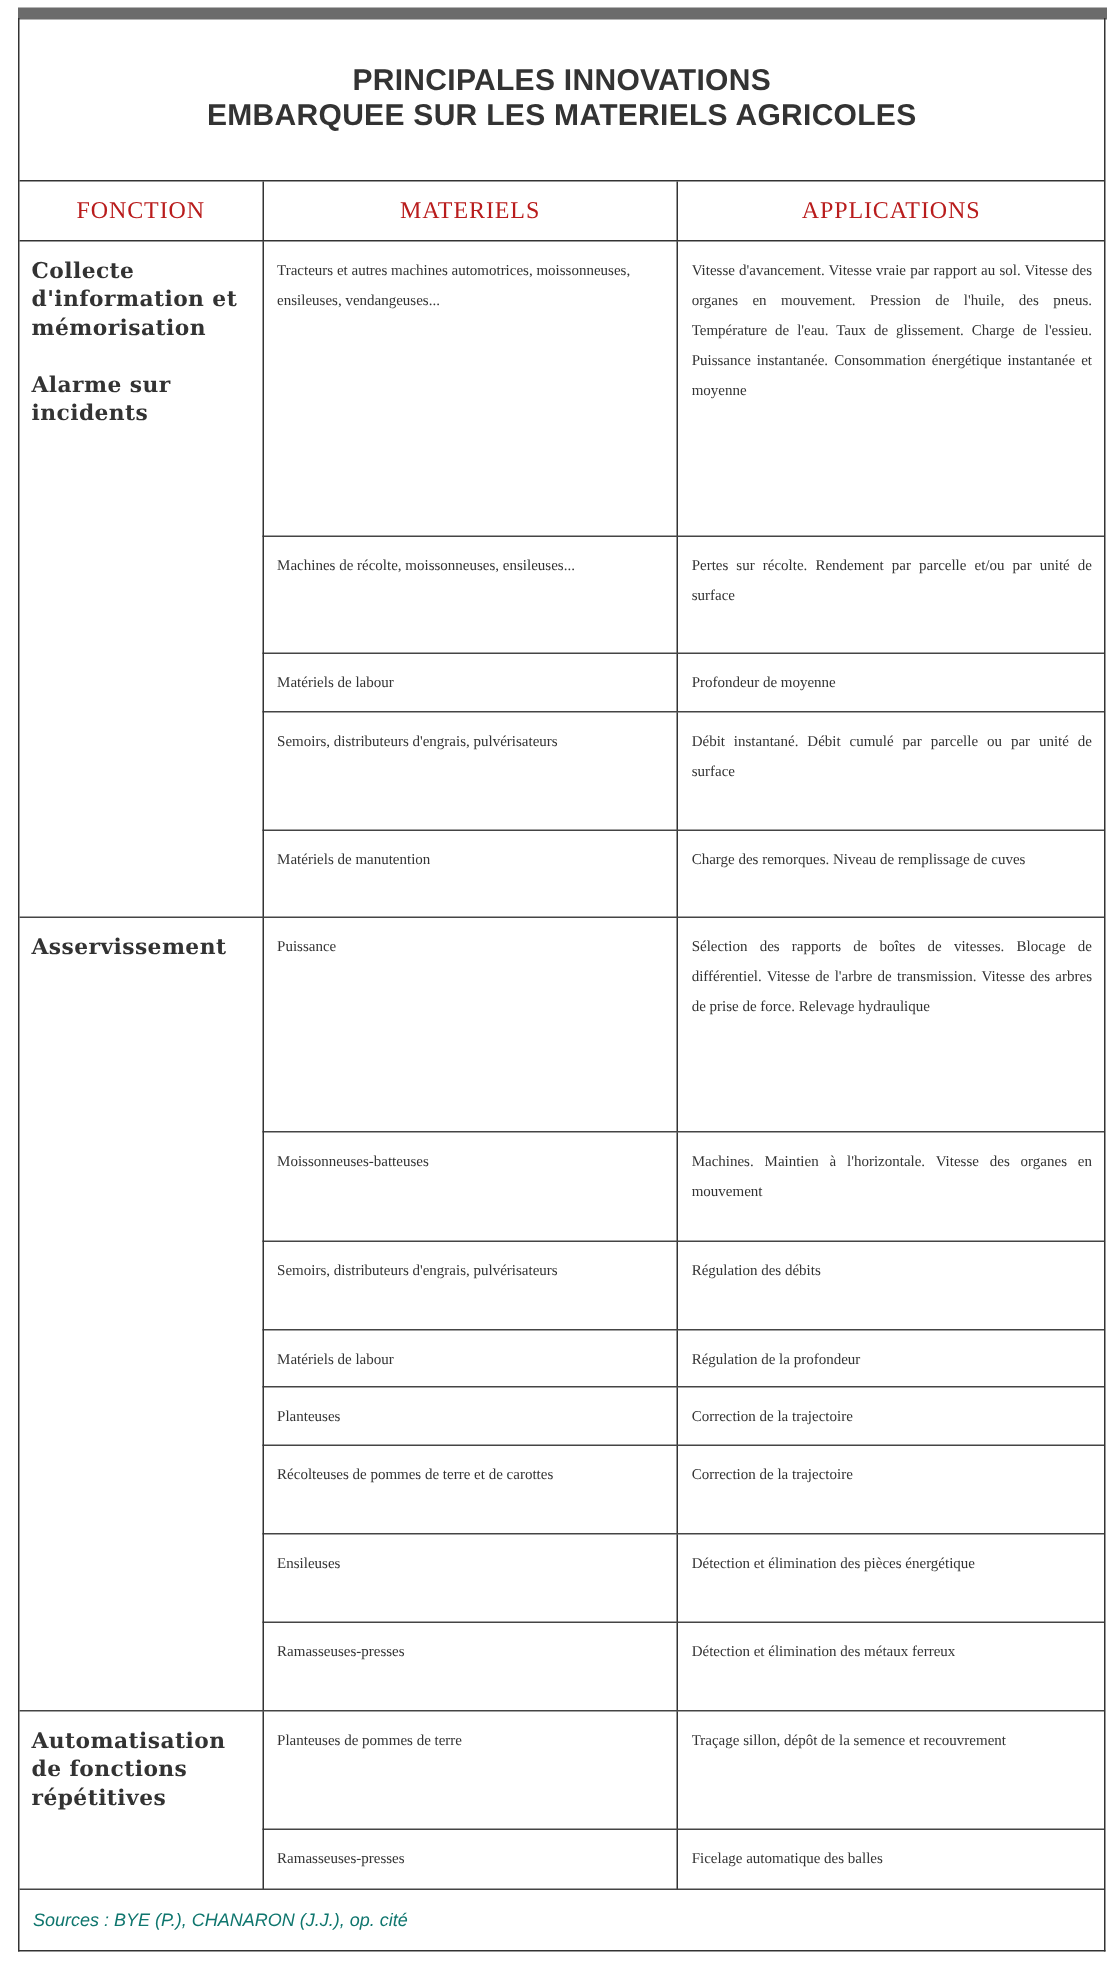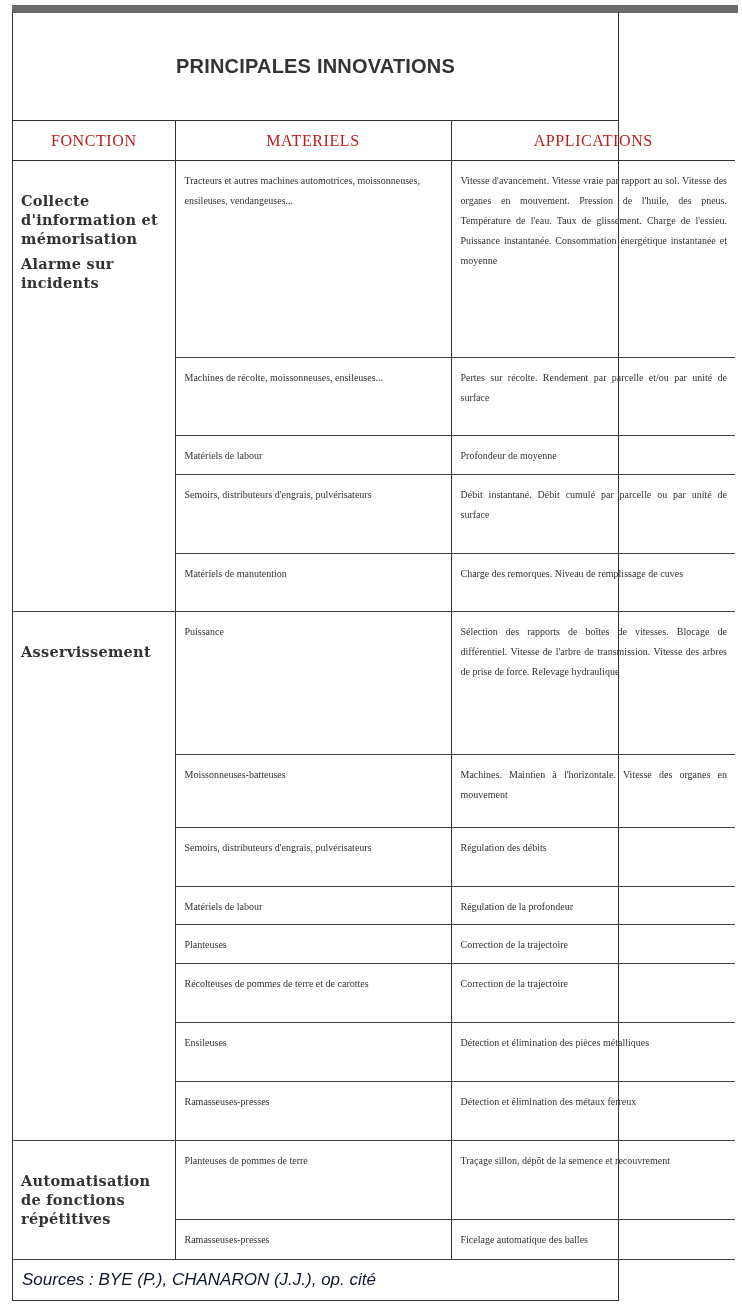--- a/index.html
+++ b/index.html
@@ -1,41 +1,42 @@
 <!DOCTYPE html>
 <html><head>
 <meta charset="utf-8">
 <style>
   html, body { margin: 0; padding: 0; background: #ffffff; }
   body { width: 742px; height: 1313px; position: relative; overflow: hidden; font-family: "DejaVu Serif", serif; color: #2a2a2a; }
   .topbar { position: absolute; left: 12px; top: 5px; width: 726px; height: 8px; background: #6b6b6b; }
-  .frame { position: absolute; left: 12px; top: 12px; width: 607px; border-left: 1.5px solid #333; border-right: 1.5px solid #333; border-bottom: 1.5px solid #333; box-sizing: border-box; }
+  .frame { position: absolute; left: 12px; top: 12px; width: 725px; border-left: 1.5px solid #333; border-right: 1.5px solid #333; border-bottom: 1.5px solid #333; box-sizing: border-box; }
   .title-box { height: 108px; display: flex; flex-direction: column; align-items: center; justify-content: center; border-bottom: 1.5px solid #333; }
   .title-line { font-family: "Liberation Sans", sans-serif; font-weight: bold; font-size: 20px; line-height: 23px; color: #333; letter-spacing: 0.2px; }
   table { border-collapse: collapse; width: 100%; table-layout: fixed; }
   col.c1 { width: 162px; }
   col.c2 { width: 276px; }
   col.c3 { width: 284px; }
   th { font-family: "Liberation Serif", serif; font-weight: normal; font-size: 16px; letter-spacing: 0.6px; height: 37px; border-bottom: 1.5px solid #333; border-right: 1.5px solid #333; color: #b91c1c; }
   th:last-child { border-right: none; }
   td { vertical-align: top; font-family: "Liberation Serif", serif; font-size: 10px; line-height: 20px; padding: 10px 8px 6px 9px; border-bottom: 1.5px solid #444; border-right: 1.5px solid #333; color: #333; }
   td:last-child { border-right: none; text-align: justify; }
   td.fn { font-family: "DejaVu Serif", serif; font-weight: bold; font-size: 14.5px; line-height: 19px; letter-spacing: 0.3px; padding-left: 8px; padding-right: 2px; }
-  .fn-block { display: block; margin-top: 20px; }
-  .fn-block + .fn-block { margin-top: 6px; }
-  .sources { height: 40px; display: flex; align-items: center; padding-left: 9px; font-family: "Liberation Sans", sans-serif; font-style: italic; font-size: 17px; color: #0f172a; }
+  .fn-block { display: block; }
+  .fn-block + .fn-block { margin-top: 19px; }
+  .sources { height: 40px; display: flex; align-items: center; padding-left: 9px; font-family: "Liberation Sans", sans-serif; font-style: italic; font-size: 12px; color: #0f766e; }
 </style>
 </head>
 <body>
 
 <div class="topbar"></div>
 
 <div class="frame">
   <div class="title-box">
     <div class="title-line">PRINCIPALES INNOVATIONS</div>
+    <div class="title-line">EMBARQUEE SUR LES MATERIELS AGRICOLES</div>
   </div>
 
   <table>
     <colgroup>
         <col class="c1">
         <col class="c2">
         <col class="c3">
       </colgroup>
     <thead>
       <tr>
@@ -91,21 +92,21 @@
         <tr style="height: 39px;">
           <td>Planteuses</td>
           <td>Correction de la trajectoire</td>
         </tr>
         <tr style="height: 59px;">
           <td>Récolteuses de pommes de terre et de carottes</td>
           <td>Correction de la trajectoire</td>
         </tr>
         <tr style="height: 59px;">
           <td>Ensileuses</td>
-          <td>Détection et élimination des pièces métalliques</td>
+          <td>Détection et élimination des pièces énergétique</td>
         </tr>
         <tr style="height: 59px;">
           <td>Ramasseuses-presses</td>
           <td>Détection et élimination des métaux ferreux</td>
         </tr>
         <tr style="height: 79px;">
           <td class="fn" rowspan="2">
             <span class="fn-block">Automatisation de fonctions répétitives</span>
           </td>
           <td>Planteuses de pommes de terre</td>

